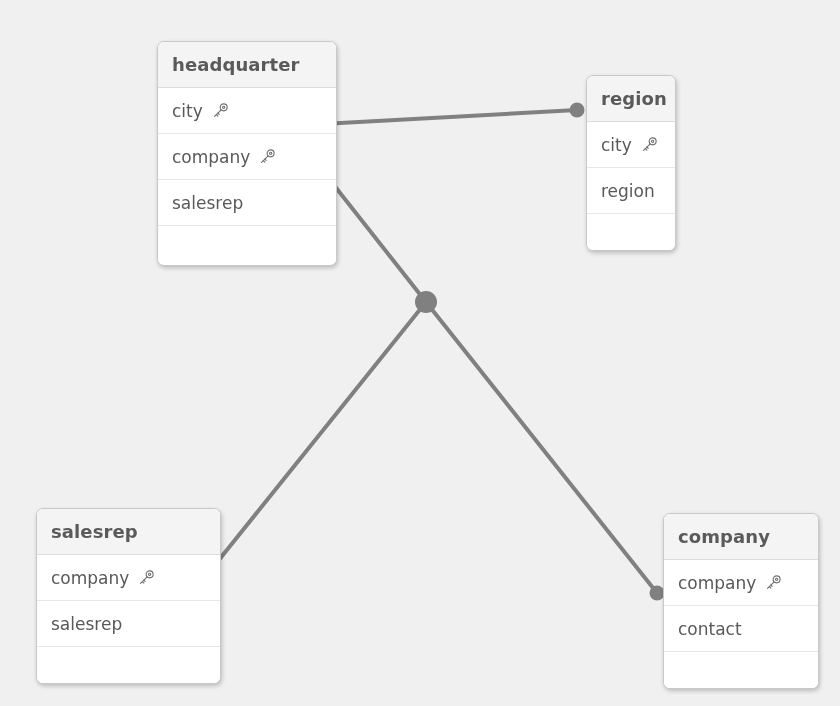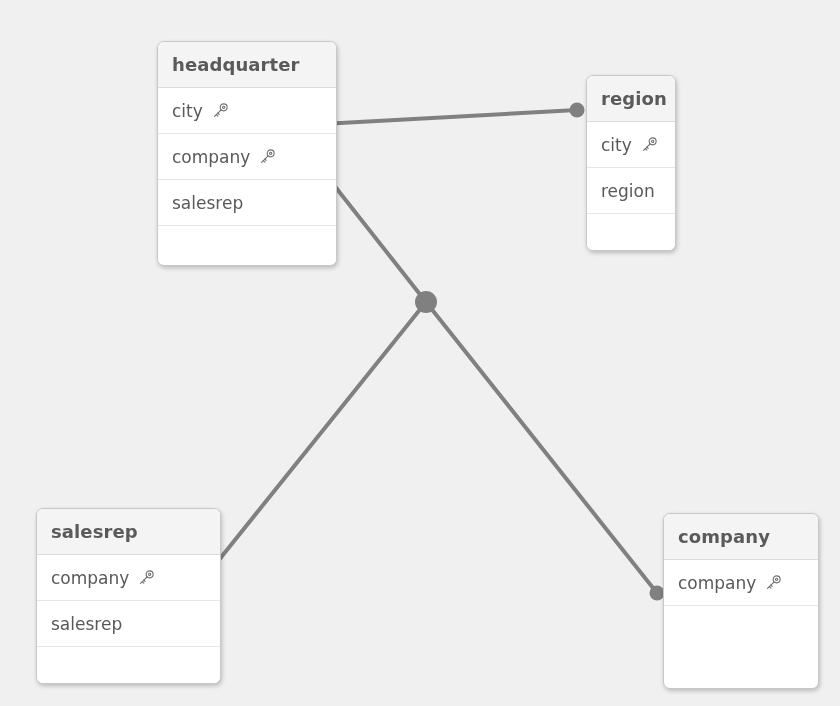--- a/index.html
+++ b/index.html
@@ -207,16 +207,19 @@
       <span class="key-icon">
         <svg viewBox="0 0 20 20" width="17" height="17" fill="none" stroke="#6e6e6e" stroke-width="1.3" stroke-linecap="round" stroke-linejoin="round">
           <circle cx="13.7" cy="6.3" r="4.1"></circle>
           <circle cx="13.7" cy="6.3" r="1.35"></circle>
           <path d="M10.8 9.2 L3.0 17.0"></path>
           <path d="M5.1 14.9 L6.9 16.7"></path>
           <path d="M6.9 13.1 L8.4 14.6"></path>
         </svg>
       </span>
     </div>
+    <div class="field-row">
+      <span class="field-name">contact</span>
+    </div>
     <div class="field-row empty-row"></div>
   </div>
 
 </div>
 
 </body></html>

